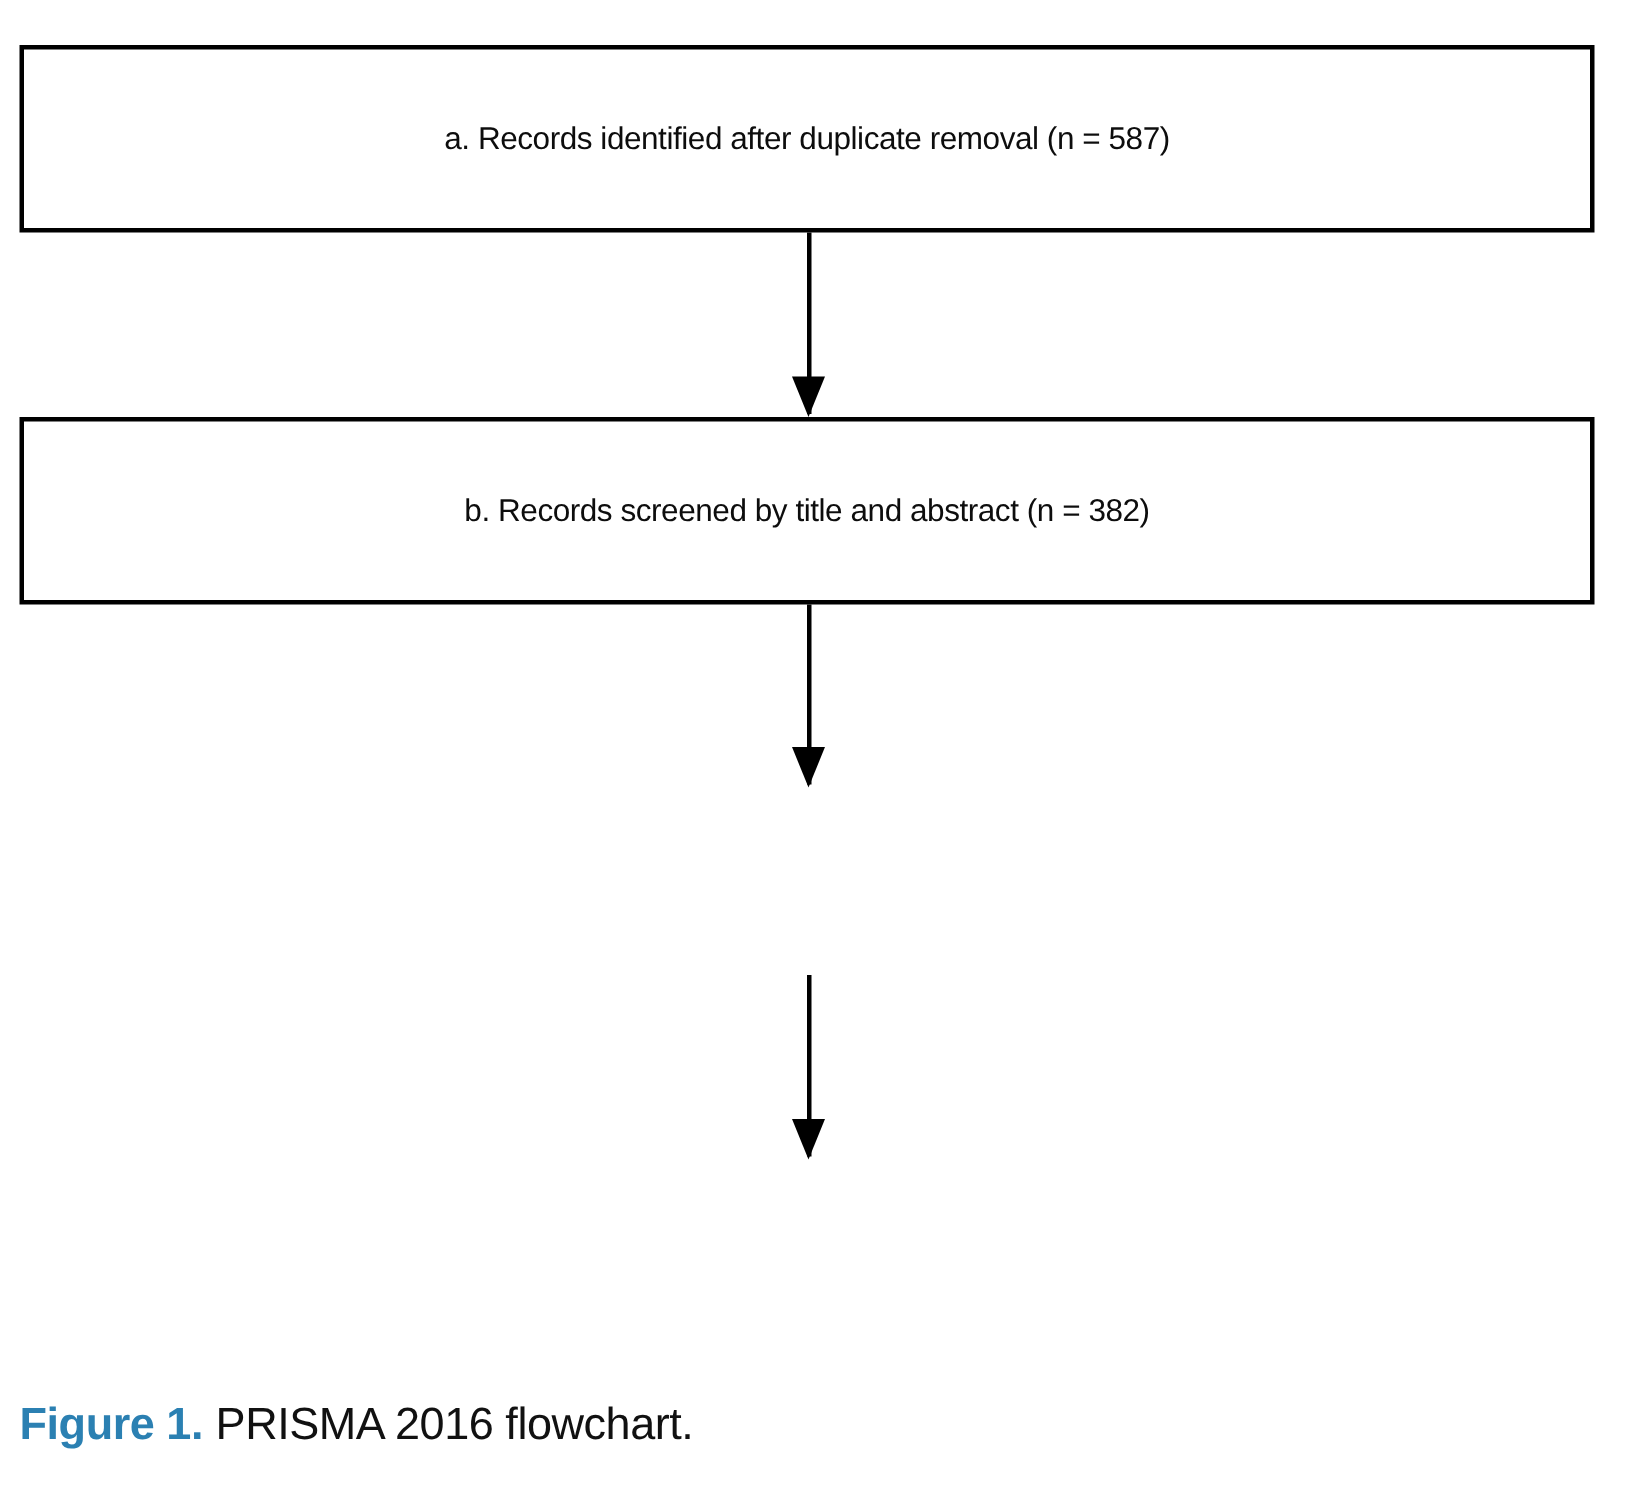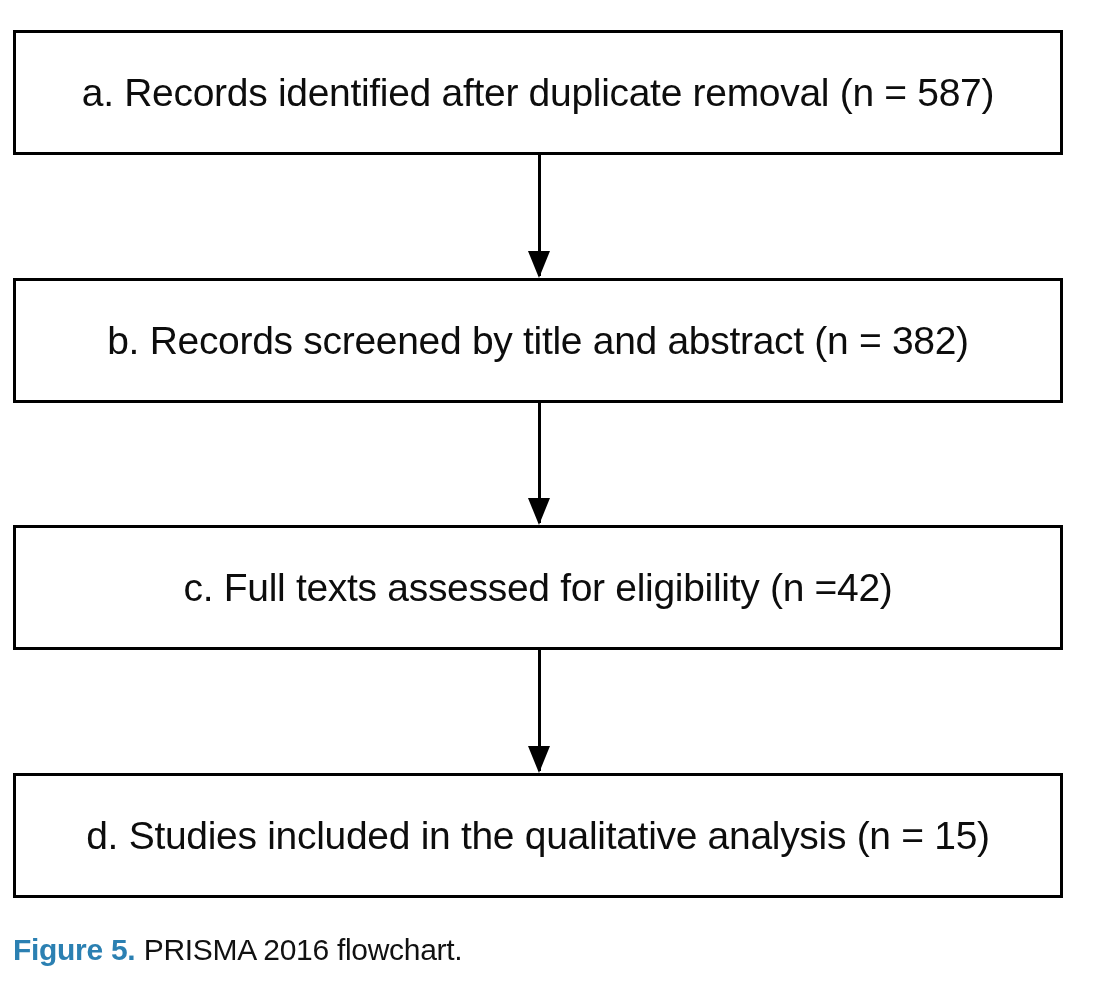--- a/index.html
+++ b/index.html
@@ -21,21 +21,21 @@
     width: 1050px;
     height: 125px;
     box-sizing: border-box;
     border: 3px solid #000000;
     background: #ffffff;
     display: flex;
     align-items: center;
     justify-content: center;
   }
   .flow-box .box-label {
-    font-size: 39px;
+    font-size: 21px;
     color: #0d0d0d;
     letter-spacing: -0.3px;
     text-align: center;
     padding: 0 30px;
   }
   .box-a { top: 30px; }
   .box-b { top: 278px; }
   .box-c { top: 525px; }
   .box-d { top: 773px; }
 
@@ -97,30 +97,24 @@
 
   <div class="flow-box box-b">
     <span class="box-label">b. Records screened by title and abstract (n = 382)</span>
   </div>
 
   <div class="connector conn-2">
     <div class="stem"></div>
     <div class="head"></div>
   </div>
 
-  <div class="flow-box box-c">
-    <span class="box-label">c. Full texts assessed for eligibility (n =42)</span>
-  </div>
 
   <div class="connector conn-3">
     <div class="stem"></div>
     <div class="head"></div>
   </div>
 
-  <div class="flow-box box-d">
-    <span class="box-label">d. Studies included in the qualitative analysis (n = 15)</span>
-  </div>
 
   <div class="figure-caption">
-    <span class="fig-label">Figure 5.</span><span class="fig-text">PRISMA 2016 flowchart.</span>
+    <span class="fig-label">Figure 1.</span><span class="fig-text">PRISMA 2016 flowchart.</span>
   </div>
 
 </div>
 
 </body></html>

